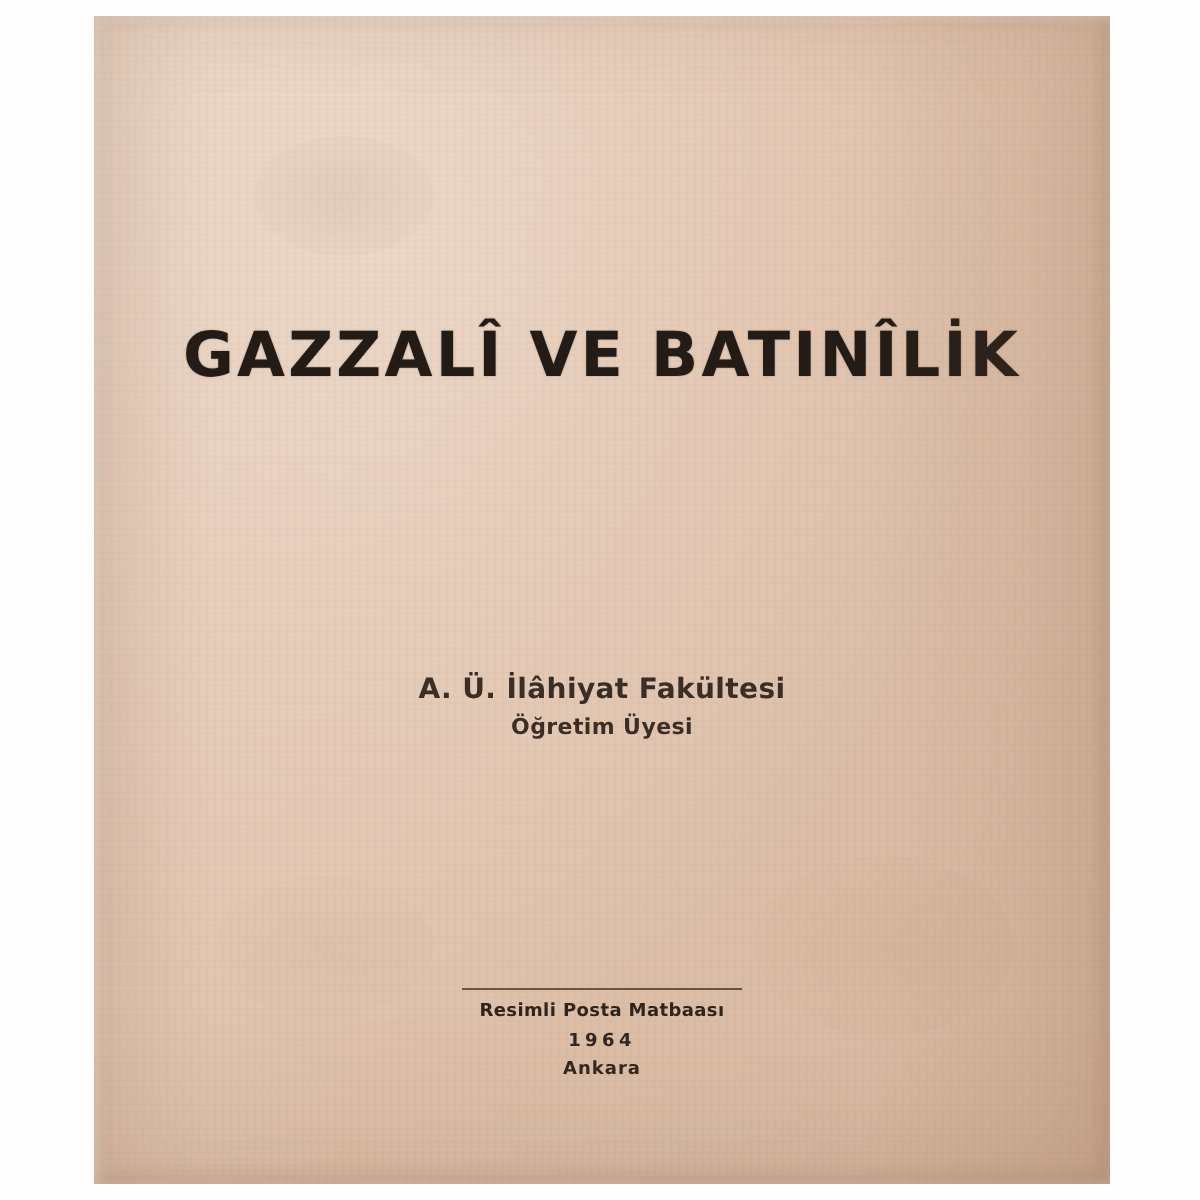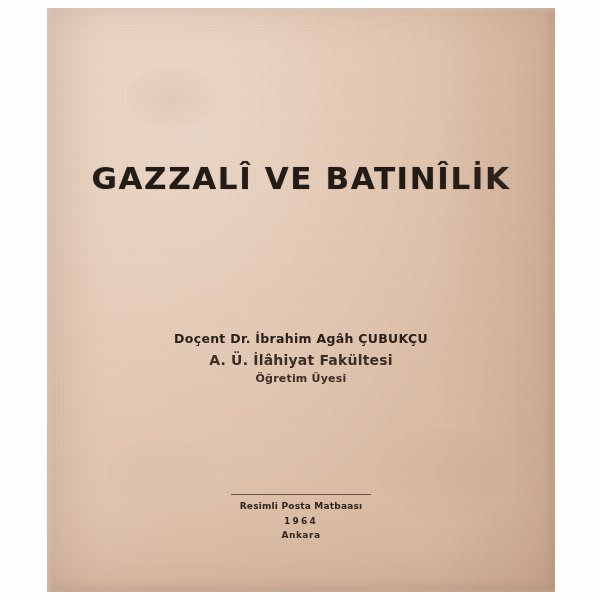--- a/index.html
+++ b/index.html
@@ -212,21 +212,20 @@
 
   <div class="book-cover">
     <div class="grain"></div>
     <div class="spot a"></div>
     <div class="spot b"></div>
     <div class="spot c"></div>
 
     <div class="title">GAZZALÎ VE BATINÎLİK</div>
 
     <div class="author-block">
-      <div class="author-name">Doçent Dr. İbrahim Agâh ÇUBUKÇU</div>
       <div class="author-line2">A. Ü. İlâhiyat Fakültesi</div>
       <div class="author-line3">Öğretim Üyesi</div>
     </div>
 
     <div class="imprint">
       <div class="rule"></div>
       <div class="imprint-press">Resimli Posta Matbaası</div>
       <div class="imprint-year">1964</div>
       <div class="imprint-city">Ankara</div>
     </div>

